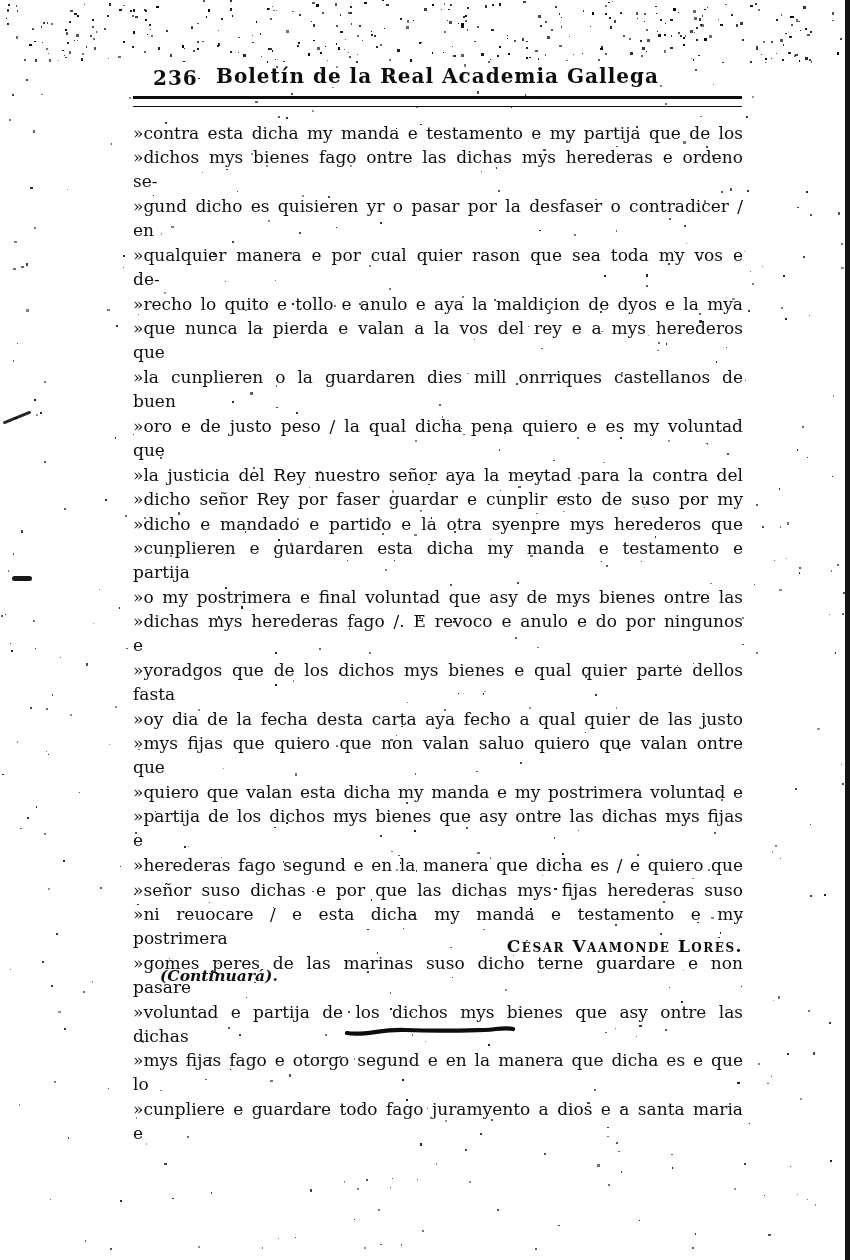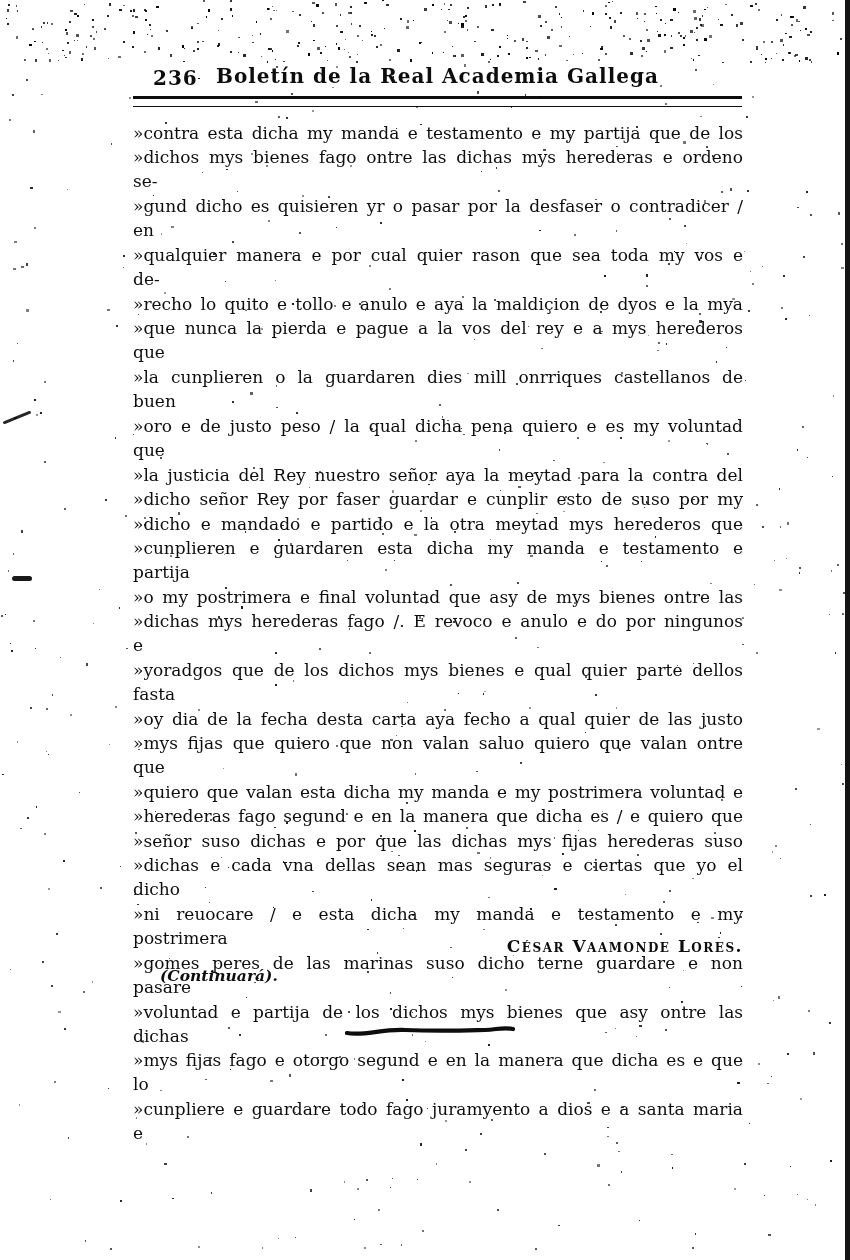--- a/index.html
+++ b/index.html
@@ -83,36 +83,36 @@
     <span class="header-title">Boletín de la Real Academia Gallega</span>
   </div>
   <div class="header-rule"></div>
 
   <div class="text-block">
       <div class="tline">»contra esta dicha my manda e testamento e my partija que de los</div>
       <div class="tline">»dichos mys bienes fago ontre las dichas mys herederas e ordeno se-</div>
       <div class="tline">»gund dicho es quisieren yr o pasar por la desfaser o contradicer / en</div>
       <div class="tline">»qualquier manera e por cual quier rason que sea toda my vos e de-</div>
       <div class="tline">»recho lo quito e tollo e anulo e aya la maldiçion de dyos e la mya</div>
-      <div class="tline">»que nunca la pierda e pague a la vos del rey e a mys herederos que</div>
+      <div class="tline">»que nunca la pierda e valan a la vos del rey e a mys herederos que</div>
       <div class="tline">»la cunplieren o la guardaren dies mill onrriques castellanos de buen</div>
       <div class="tline">»oro e de justo peso / la qual dicha pena quiero e es my voluntad que</div>
       <div class="tline">»la justicia del Rey nuestro señor aya la meytad para la contra del</div>
       <div class="tline">»dicho señor Rey por faser guardar e cunplir esto de suso por my</div>
-      <div class="tline">»dicho e mandado e partido e la otra meytad mys herederos que</div>
+      <div class="tline">»dicho e mandado e partido e la otra syenpre mys herederos que</div>
       <div class="tline">»cunplieren e guardaren esta dicha my manda e testamento e partija</div>
       <div class="tline">»o my postrimera e final voluntad que asy de mys bienes ontre las</div>
       <div class="tline">»dichas mys herederas fago /. E revoco e anulo e do por ningunos e</div>
       <div class="tline">»yoradgos que de los dichos mys bienes e qual quier parte dellos fasta</div>
       <div class="tline">»oy dia de la fecha desta carta aya fecho a qual quier de las justo</div>
       <div class="tline">»mys fijas que quiero que non valan saluo quiero que valan ontre que</div>
       <div class="tline">»quiero que valan esta dicha my manda e my postrimera voluntad e</div>
+      <div class="tline">»partija de los dichos mys bienes que asy ontre las dichas mys fijas e</div>
       <div class="tline">»herederas fago segund e en la manera que dicha es / e quiero que</div>
       <div class="tline">»señor suso dichas e por que las dichas mys fijas herederas suso</div>
-      <div class="tline">»dichas e cada vna dellas sean mas seguras e ciertas que yo el dicho</div>
       <div class="tline">»ni reuocare / e esta dicha my manda e testamento e my postrimera</div>
       <div class="tline">»gomes peres de las marinas suso dicho terne guardare e non pasare</div>
       <div class="tline">»voluntad e partija de los dichos mys bienes que asy ontre las dichas</div>
       <div class="tline">»mys fijas fago e otorgo segund e en la manera que dicha es e que lo</div>
       <div class="tline">»cunpliere e guardare todo fago juramyento a dios e a santa maria e</div>
     </div>
 
   <div class="signature">César Vaamonde Lores.</div>
   <div class="continuation">(Continuará).</div>
 

